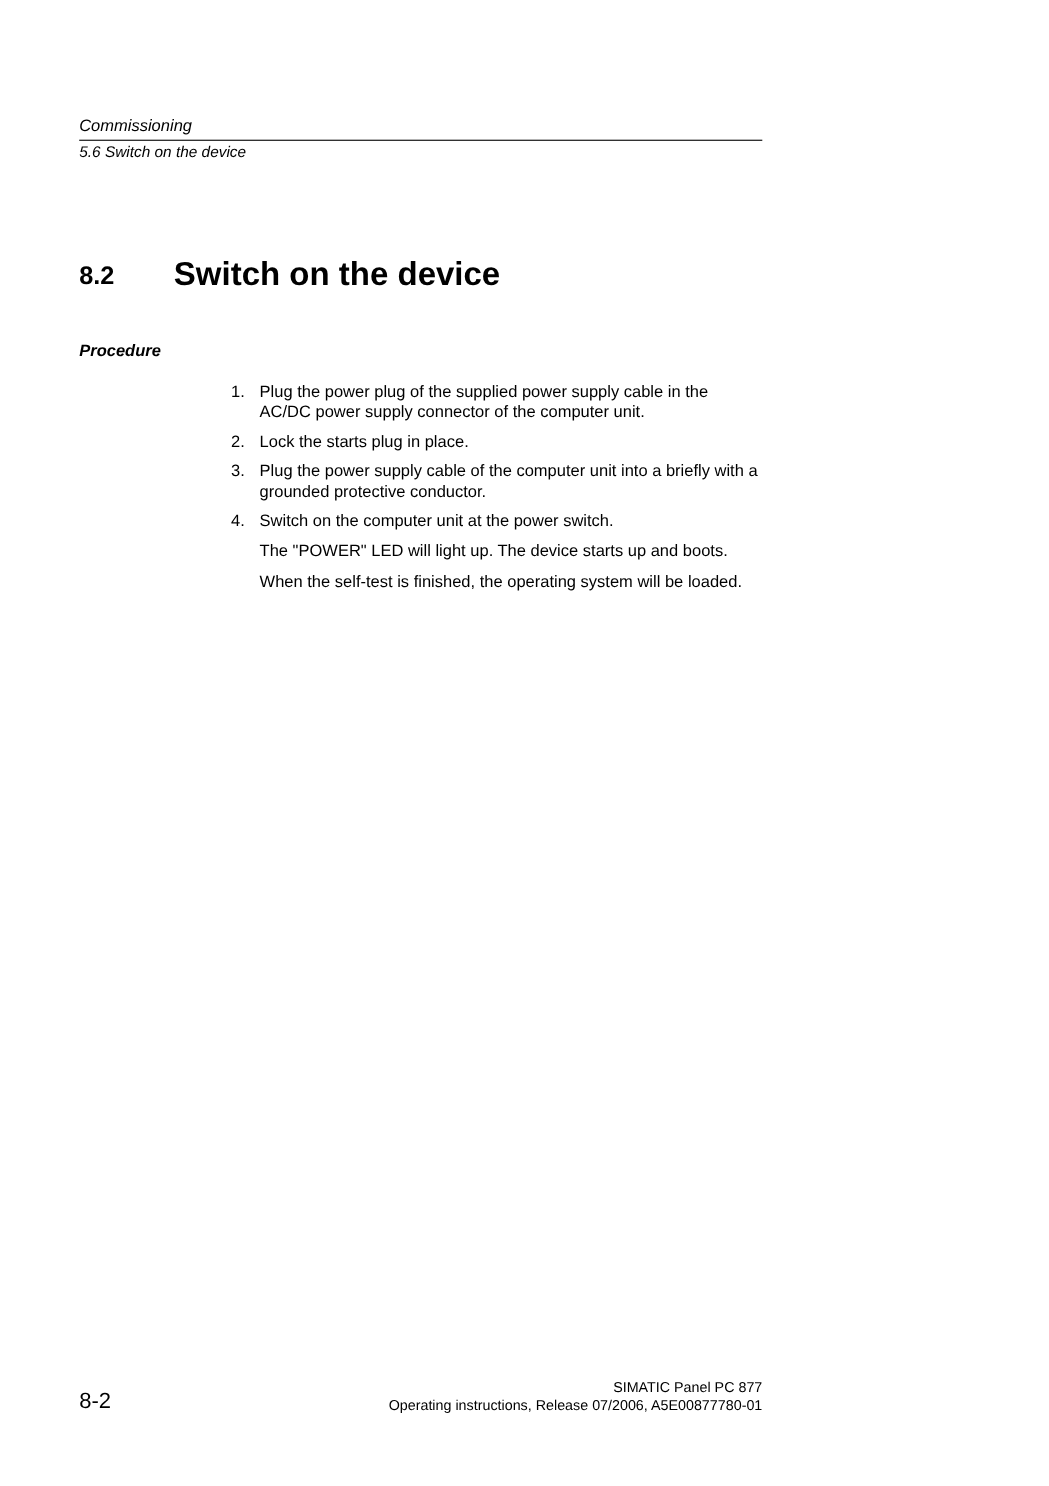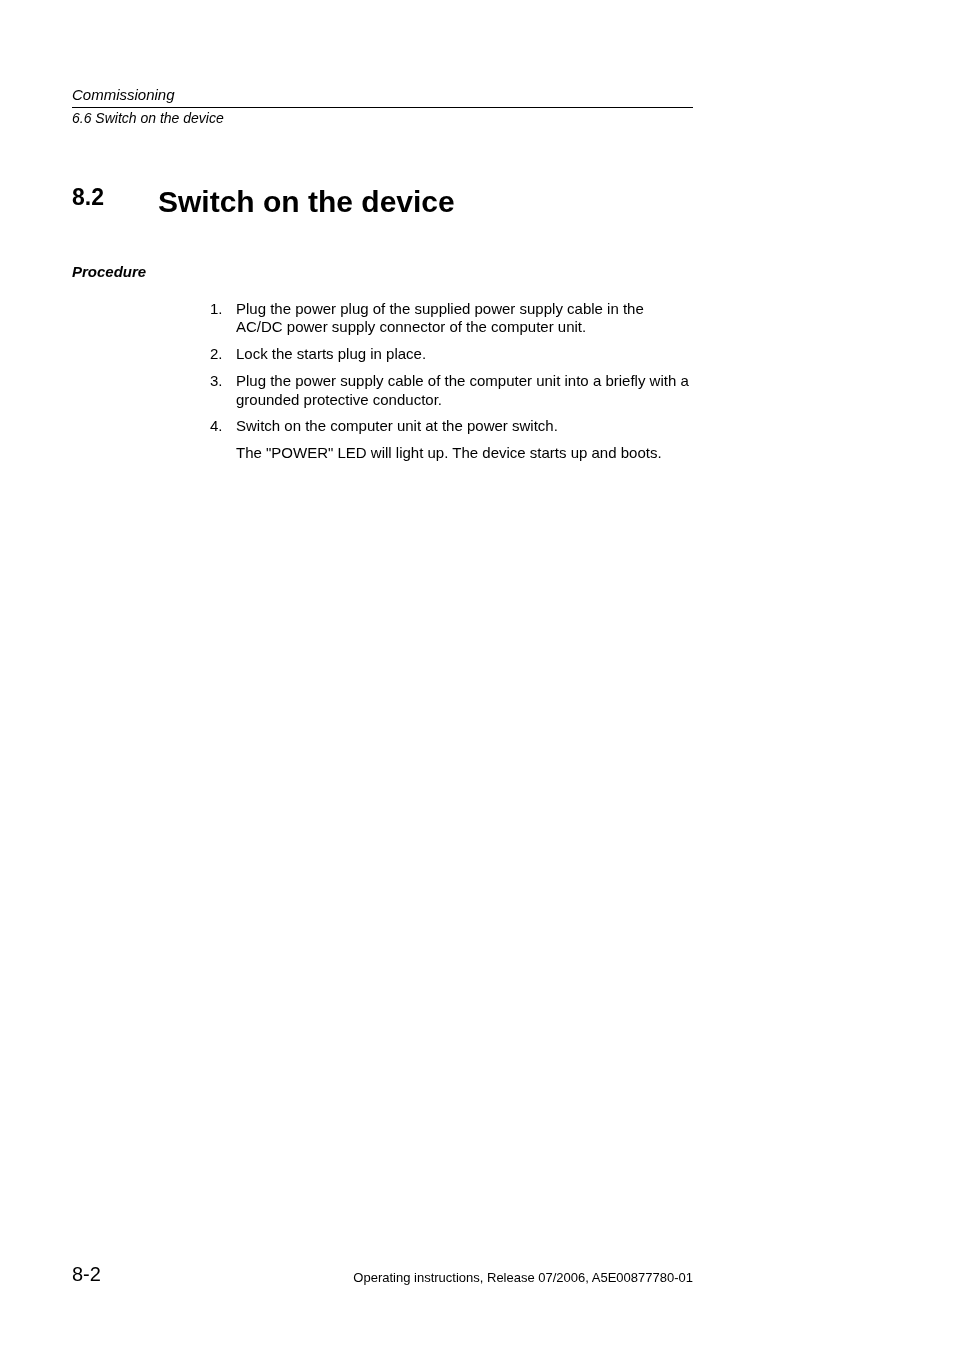--- a/index.html
+++ b/index.html
@@ -12,41 +12,41 @@
     font-family: Arial, Helvetica, sans-serif;
     color: #000;
     font-size: 15px;
     line-height: 1.25;
   }
   .page {
     position: relative;
     width: 765px;
     height: 1351px;
     box-sizing: border-box;
-    padding: 68px 72px 72px 72px;
+    padding: 88px 72px 72px 72px;
   }
   .running-top {
     font-style: italic;
     font-size: 15px;
     margin-top: 18px;
   }
   .rule {
     border-top: 1px solid #000;
     margin: 2px 0 0 0;
     height: 0;
   }
   .running-sub {
     font-style: italic;
     font-size: 14px;
     margin-top: 2px;
   }
   .section-row {
-    margin-top: 56px;
+    margin-top: 84px;
     display: flex;
-    align-items: flex-start;
+    align-items: center;
   }
   .sec-num {
     font-weight: bold;
     font-size: 23px;
     width: 86px;
   }
   .sec-title {
     font-weight: bold;
     font-size: 30px;
   }
@@ -97,21 +97,21 @@
     font-size: 20px;
   }
 </style>
 </head>
 <body>
 
 <div class="page">
 
   <div class="running-top">Commissioning</div>
   <div class="rule"></div>
-  <div class="running-sub">6.6 Switch on the device</div>
+  <div class="running-sub">5.6 Switch on the device</div>
 
   <div class="section-row">
     <div class="sec-num">8.2</div>
     <div class="sec-title">Switch on the device</div>
   </div>
 
   <div class="procedure-label">Procedure</div>
 
   <div class="body-indent">
     <div class="ol">
@@ -129,22 +129,24 @@
       </div>
       <div class="ol-item">
         <div class="ol-num">4.</div>
         <div class="ol-text">Switch on the computer unit at the power switch.</div>
       </div>
     </div>
 
     <div class="indent-sub">The "POWER" LED will light up. The device starts up and boots.</div>
 
 
+    <div class="indent-sub" style="margin-top:10px;">When the self-test is finished, the operating system will be loaded.</div>
   </div>
 
   <div class="footer">
     <div class="footer-right">
+      <div>SIMATIC Panel PC 877</div>
       <div>Operating instructions, Release 07/2006, A5E00877780-01</div>
     </div>
     <div class="footer-left">8-2</div>
   </div>
 
 </div>
 
 </body></html>

